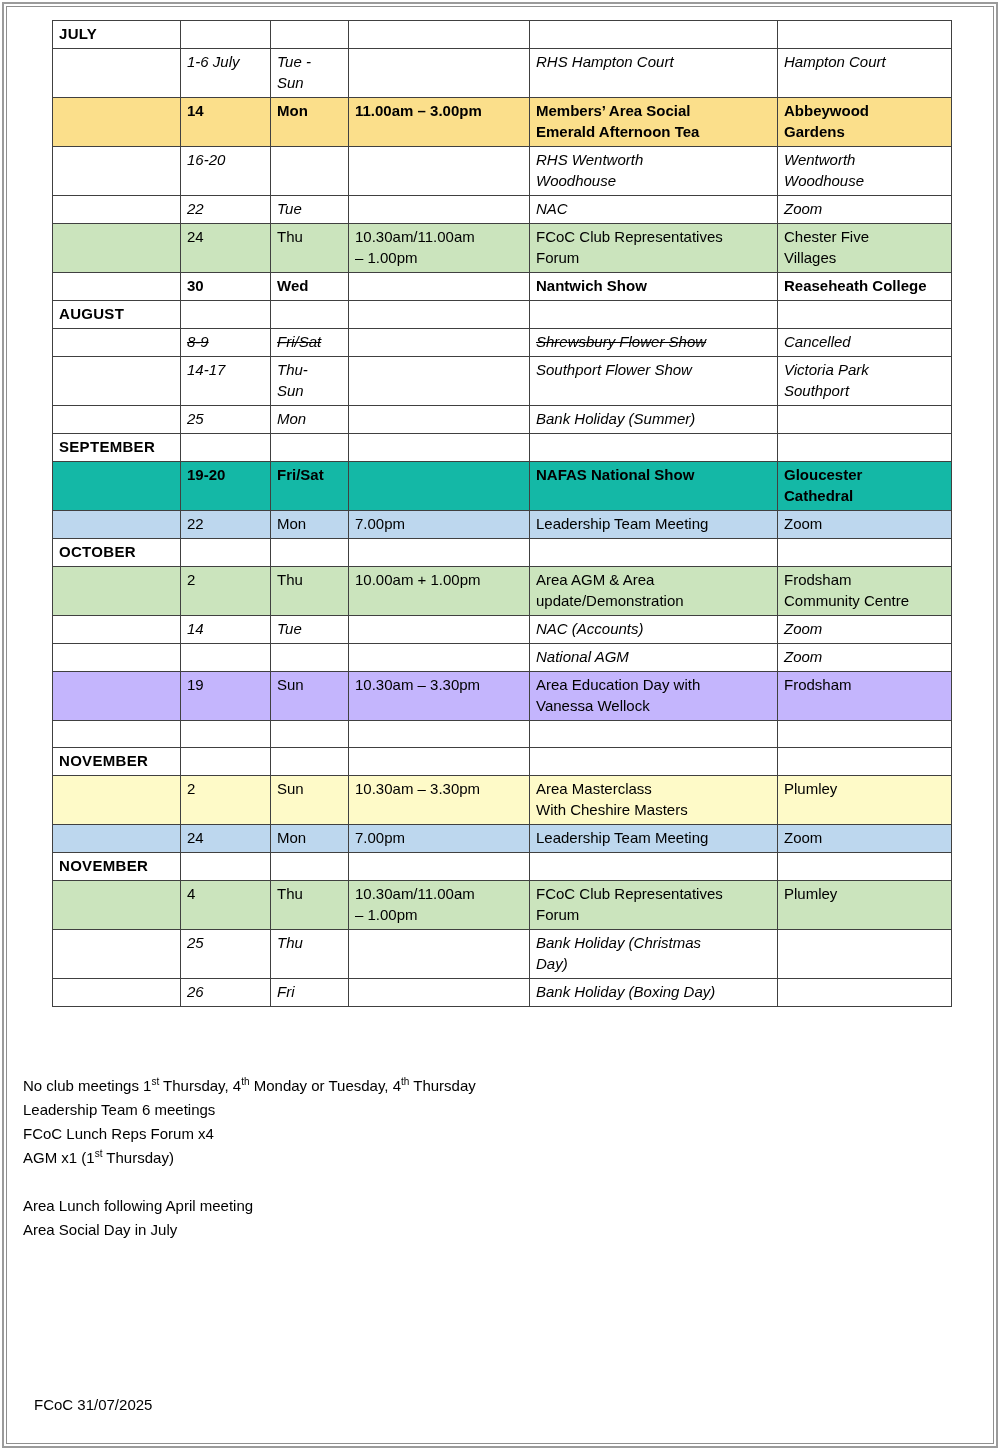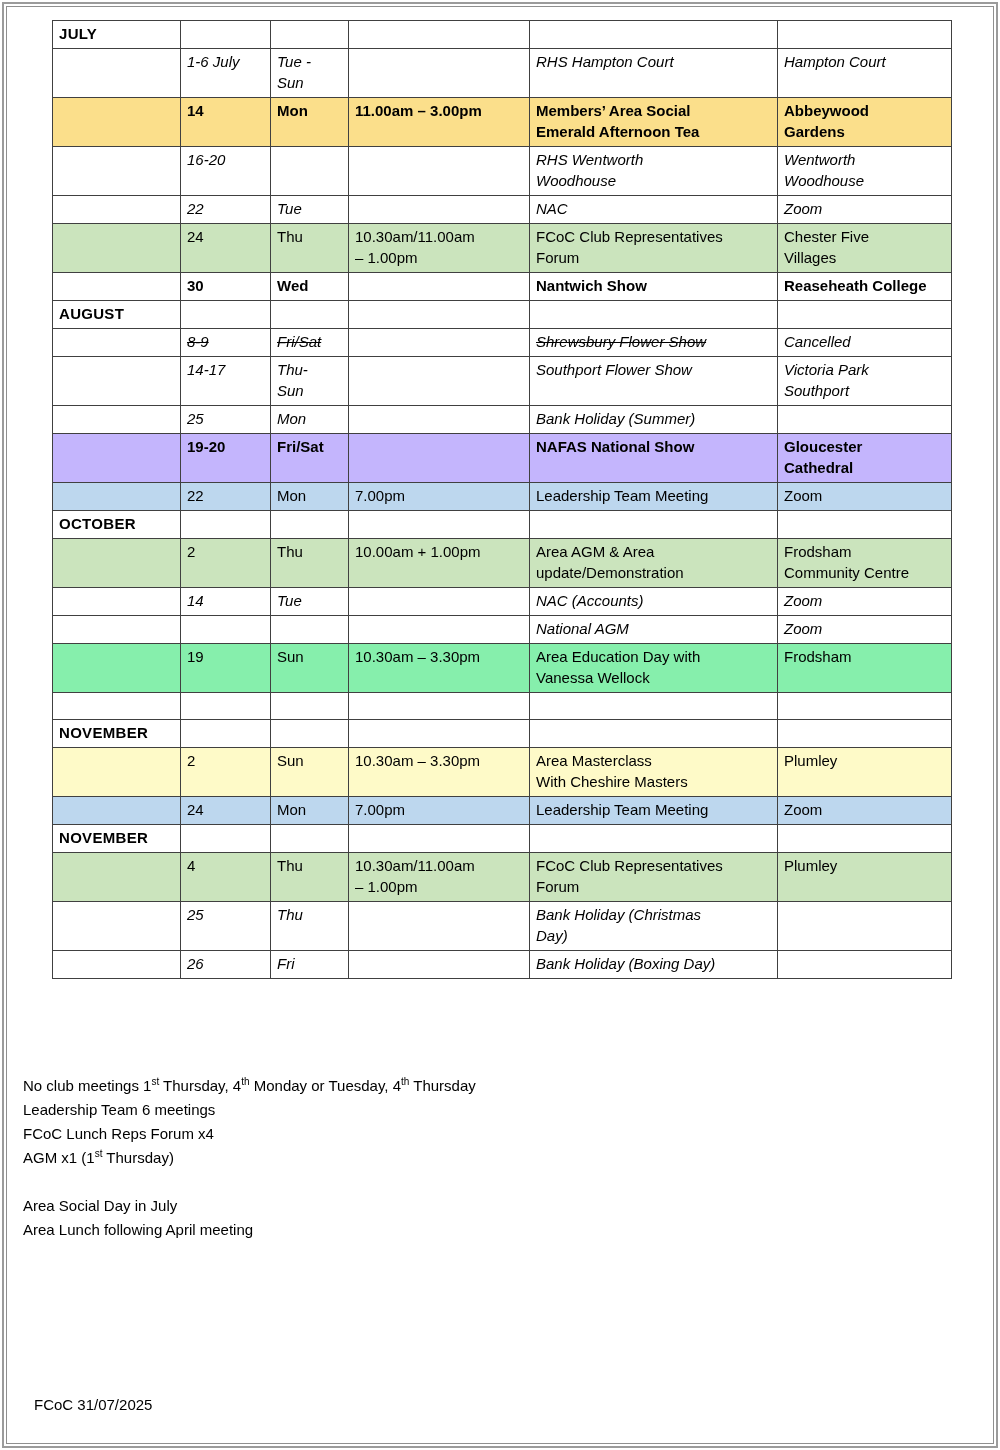--- a/index.html
+++ b/index.html
@@ -157,21 +157,29 @@
 Southport</td>
       </tr>
       <tr class="italic">
         <td></td>
         <td>25</td>
         <td>Mon</td>
         <td></td>
         <td>Bank Holiday (Summer)</td>
         <td></td>
       </tr>
-      <tr class="bold" style="background-color: #c4b5fd; padding-left: 28px;">
+      <tr>
+        <td class="month-cell">SEPTEMBER</td>
+        <td></td>
+        <td></td>
+        <td></td>
+        <td></td>
+        <td></td>
+      </tr>
+      <tr class="bold" style="background-color: #14b8a6; padding-left: 28px;">
         <td></td>
         <td>19-20</td>
         <td>Fri/Sat</td>
         <td></td>
         <td>NAFAS National Show</td>
         <td>Gloucester
 Cathedral</td>
       </tr>
       <tr style="background-color: rgb(189, 215, 238);">
         <td></td>
@@ -208,21 +216,21 @@
         <td>Zoom</td>
       </tr>
       <tr class="italic">
         <td></td>
         <td></td>
         <td></td>
         <td></td>
         <td>National AGM</td>
         <td>Zoom</td>
       </tr>
-      <tr style="background-color: #86efac; border-radius: 24px;">
+      <tr style="background-color: #c4b5fd; border-radius: 24px;">
         <td></td>
         <td>19</td>
         <td>Sun</td>
         <td>10.30am – 3.30pm</td>
         <td>Area Education Day with
 Vanessa Wellock</td>
         <td>Frodsham</td>
       </tr>
       <tr class="spacer-row">
         <td></td>
@@ -294,17 +302,17 @@
       </tr>
     </tbody>
 </table>
 
 <div class="notes">
     <div class="note-line">No club meetings 1<sup>st</sup> Thursday, 4<sup>th</sup> Monday or Tuesday, 4<sup>th</sup> Thursday</div>
     <div class="note-line">Leadership Team 6 meetings</div>
     <div class="note-line">FCoC Lunch Reps Forum x4</div>
     <div class="note-line">AGM x1 (1<sup>st</sup> Thursday)</div>
     <div class="note-line"></div>
+    <div class="note-line">Area Lunch following April meeting</div>
     <div class="note-line">Area Social Day in July</div>
-    <div class="note-line">Area Lunch following April meeting</div>
   </div>
 
 <div class="doc-footer">FCoC 31/07/2025</div>
 
 </body></html>

